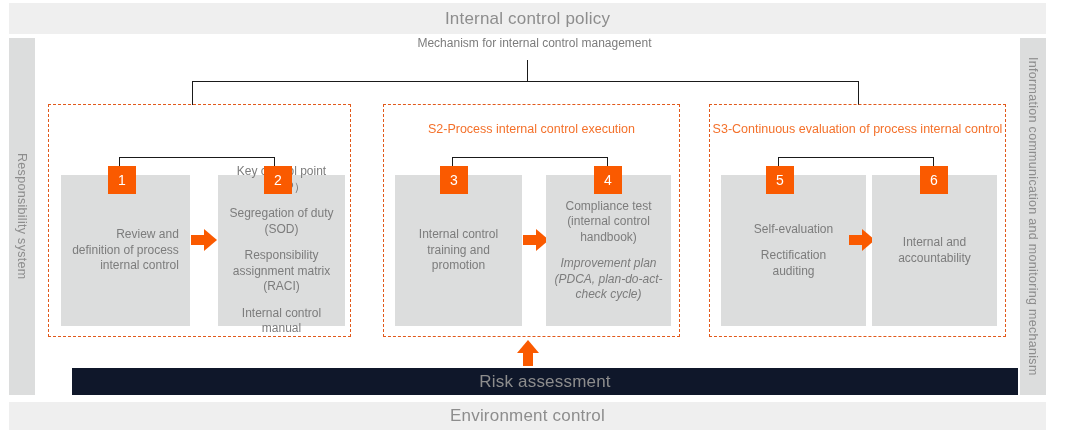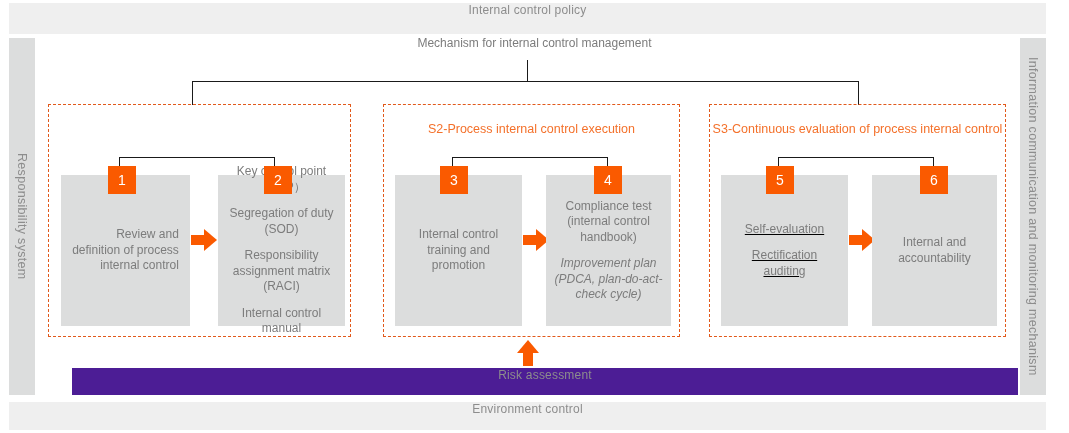--- a/index.html
+++ b/index.html
@@ -17,28 +17,28 @@
     height: 433px;
     background: #ffffff;
     overflow: hidden;
   }
 
   
   .band {
     position: absolute;
     background: #efefef;
     color: #8d8d8d;
-    font-size: 12px;
+    font-size: 17px;
     display: flex;
-    align-items: flex-start;
+    align-items: center;
     justify-content: center;
     letter-spacing: .2px;
   }
   #band-top      { left: 9px;  top: 3px;   width: 1037px; height: 31px; }
-  #band-risk     { left: 72px; top: 368px; width: 946px;  height: 27px; background:#4c1d95; }
+  #band-risk     { left: 72px; top: 368px; width: 946px;  height: 27px; background:#0f172a; }
   #band-env      { left: 9px;  top: 402px; width: 1037px; height: 28px; }
 
   
   .sidebar {
     position: absolute;
     background: #dcdddd;
     color: #8d8d8d;
     font-size: 12.5px;
     display: flex;
     align-items: center;
@@ -258,21 +258,21 @@
     <span>4</span>
   </div>
 
   <div class="panel" id="panel-s3">
     <div class="panel-title">S3-Continuous evaluation of process internal control</div>
     <div class="bracket-rail" style="left:68px; top:52px; width:155px;"></div>
     <div class="bracket-leg" style="left:68px; top:52px; height:12px;"></div>
     <div class="bracket-leg" style="left:223px; top:52px; height:12px;"></div>
   </div>
 
-  <div class="box" style="left:721px; width:127px;text-decoration:underline;">
+  <div class="box" style="left:721px; width:145px;">
     <p style="white-space: pre-line;">Self-evaluation</p>
     <p style="white-space: pre-line;">Rectification
 auditing</p>
   </div>
   <div class="badge" style="left:766px;">
     <span>5</span>
   </div>
 
   <div class="arrow-right" style="left:849px; top:229px;">
     <span class="shaft"></span>

